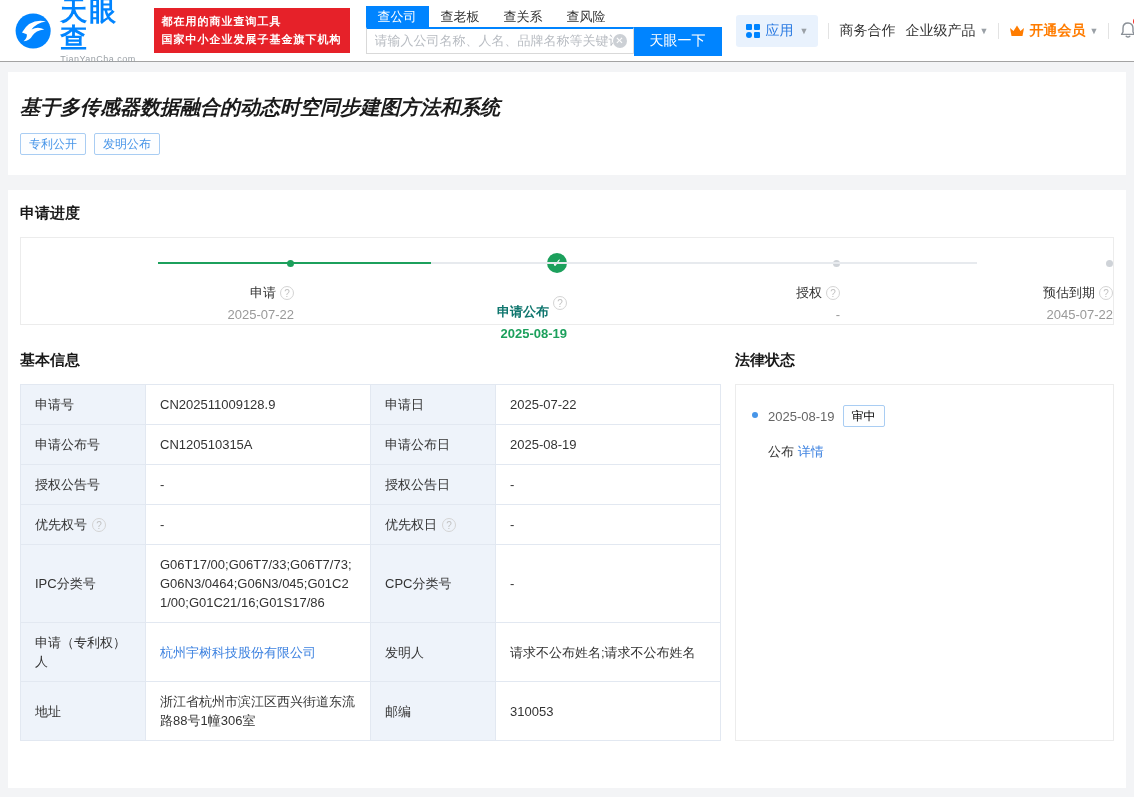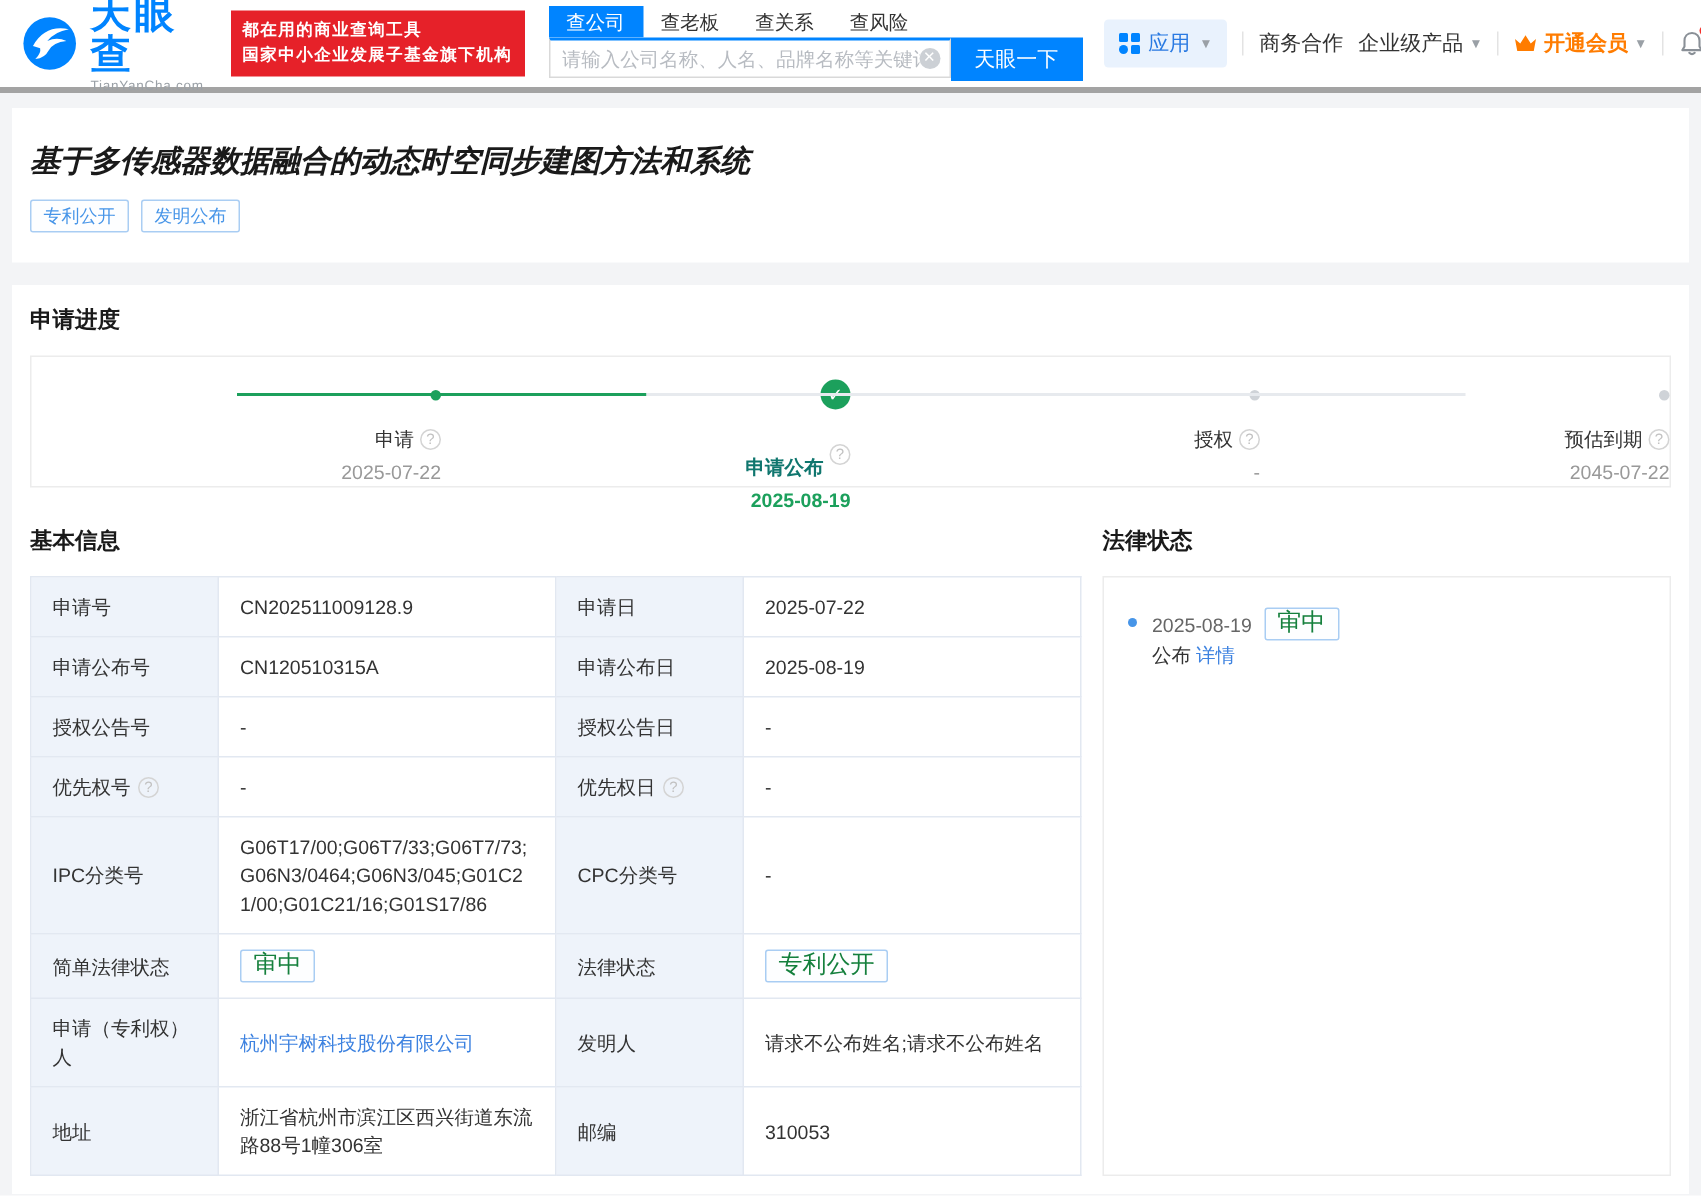--- a/index.html
+++ b/index.html
@@ -4,21 +4,21 @@
 <style>
   * { margin:0; padding:0; box-sizing:border-box; }
   body {
     width:1134px; height:797px; overflow:hidden;
     background:#f3f4f6;
     font-family:"Liberation Sans","DejaVu Sans",sans-serif;
     color:#333;
   }
   
   .topbar {
-    height:62px; background:#fff; border-bottom:4px solid #a3a3a3;
+    height:62px; background:#fff; border-bottom:1px solid #a3a3a3;
     display:flex; align-items:center; padding:0 10px 0 14px; gap:14px;
   }
   .logo-wrap { display:flex; align-items:center; gap:8px; cursor:pointer; }
   .logo-mark { width:42px; height:42px; }
   .logo-text-col { display:flex; flex-direction:column; line-height:1; }
   .logo-cn { font-size:27px; font-weight:bold; color:#0084ff; letter-spacing:2px; }
   .logo-en { font-size:9px; color:#9aa0a6; margin-top:3px; letter-spacing:.5px; }
   .slogan {
     background:#e62129; color:#fff; font-size:11px; font-weight:bold;
     padding:5px 8px; line-height:1.55; letter-spacing:1px; white-space:nowrap;
@@ -94,31 +94,31 @@
   .columns { display:flex; gap:15px; margin-top:26px; }
   .col-left { width:700px; flex:none; }
   .col-right { flex:1; display:flex; flex-direction:column; }
   
   .info-table { width:700px; border-collapse:collapse; margin-top:14px; table-layout:fixed; }
   .info-table td { border:1px solid #e2e8f1; font-size:13px; padding:10px 14px; line-height:19px; vertical-align:middle; word-break:break-all; }
   .info-table td.lbl { background:#eef3fa; color:#333; }
   .info-table td.val { background:#fff; color:#333; }
   .lbl-inner { display:flex; align-items:center; gap:5px; }
   .cell-tag {
-    display:inline-block; font-size:16px; color:#15803d; background:#fdfeff;
+    display:inline-block; font-size:12px; color:#000000; background:#fdfeff;
     border:1px solid #a9cdf3; border-radius:2px; padding:2px 8px; line-height:16px;
   }
   a.blue-link { color:#3d82e0; text-decoration:none; cursor:pointer; }
   
   .legal-box { border:1px solid #ececec; margin-top:14px; flex:1; padding:20px 16px; }
   .legal-item { display:flex; gap:10px; }
   .legal-bullet { width:6px; height:6px; border-radius:50%; background:#4795e8; margin-top:7px; flex:none; }
   .legal-body { font-size:13px; }
   .legal-line1 { display:flex; align-items:center; gap:8px; color:#666; }
-  .legal-line2 { margin-top:1px; color:#333;font-family:Liberation Serif, serif; }
+  .legal-line2 { margin-top:16px; color:#333; }
 </style>
 </head>
 <body>
 
 <div class="topbar">
   <div class="logo-wrap">
     <svg class="logo-mark" viewBox="0 0 48 48">
       <circle cx="24" cy="24" r="22" fill="#0084ff"></circle>
       <path d="M10 26 Q20 8 40 12 Q28 14 22 22 Q30 18 38 22 Q27 23 23 30 Q20 36 12 37 Q17 32 16 28 Z" fill="#fff"></path>
     </svg>
@@ -329,34 +329,20 @@
               <td class="lbl">
                 <div class="lbl-inner">
                   <span>CPC分类号</span>
                 </div>
               </td>
               <td class="val">-</td>
             </tr>
             <tr>
               <td class="lbl">
                 <div class="lbl-inner">
-                  <span>简单法律状态</span>
-                </div>
-              </td>
-              <td class="val"><span class="cell-tag">审中</span></td>
-              <td class="lbl">
-                <div class="lbl-inner">
-                  <span>法律状态</span>
-                </div>
-              </td>
-              <td class="val"><span class="cell-tag">专利公开</span></td>
-            </tr>
-            <tr>
-              <td class="lbl">
-                <div class="lbl-inner">
                   <span>申请（专利权）人</span>
                 </div>
               </td>
               <td class="val"><a class="blue-link">杭州宇树科技股份有限公司</a></td>
               <td class="lbl">
                 <div class="lbl-inner">
                   <span>发明人</span>
                 </div>
               </td>
               <td class="val">请求不公布姓名;请求不公布姓名</td>

